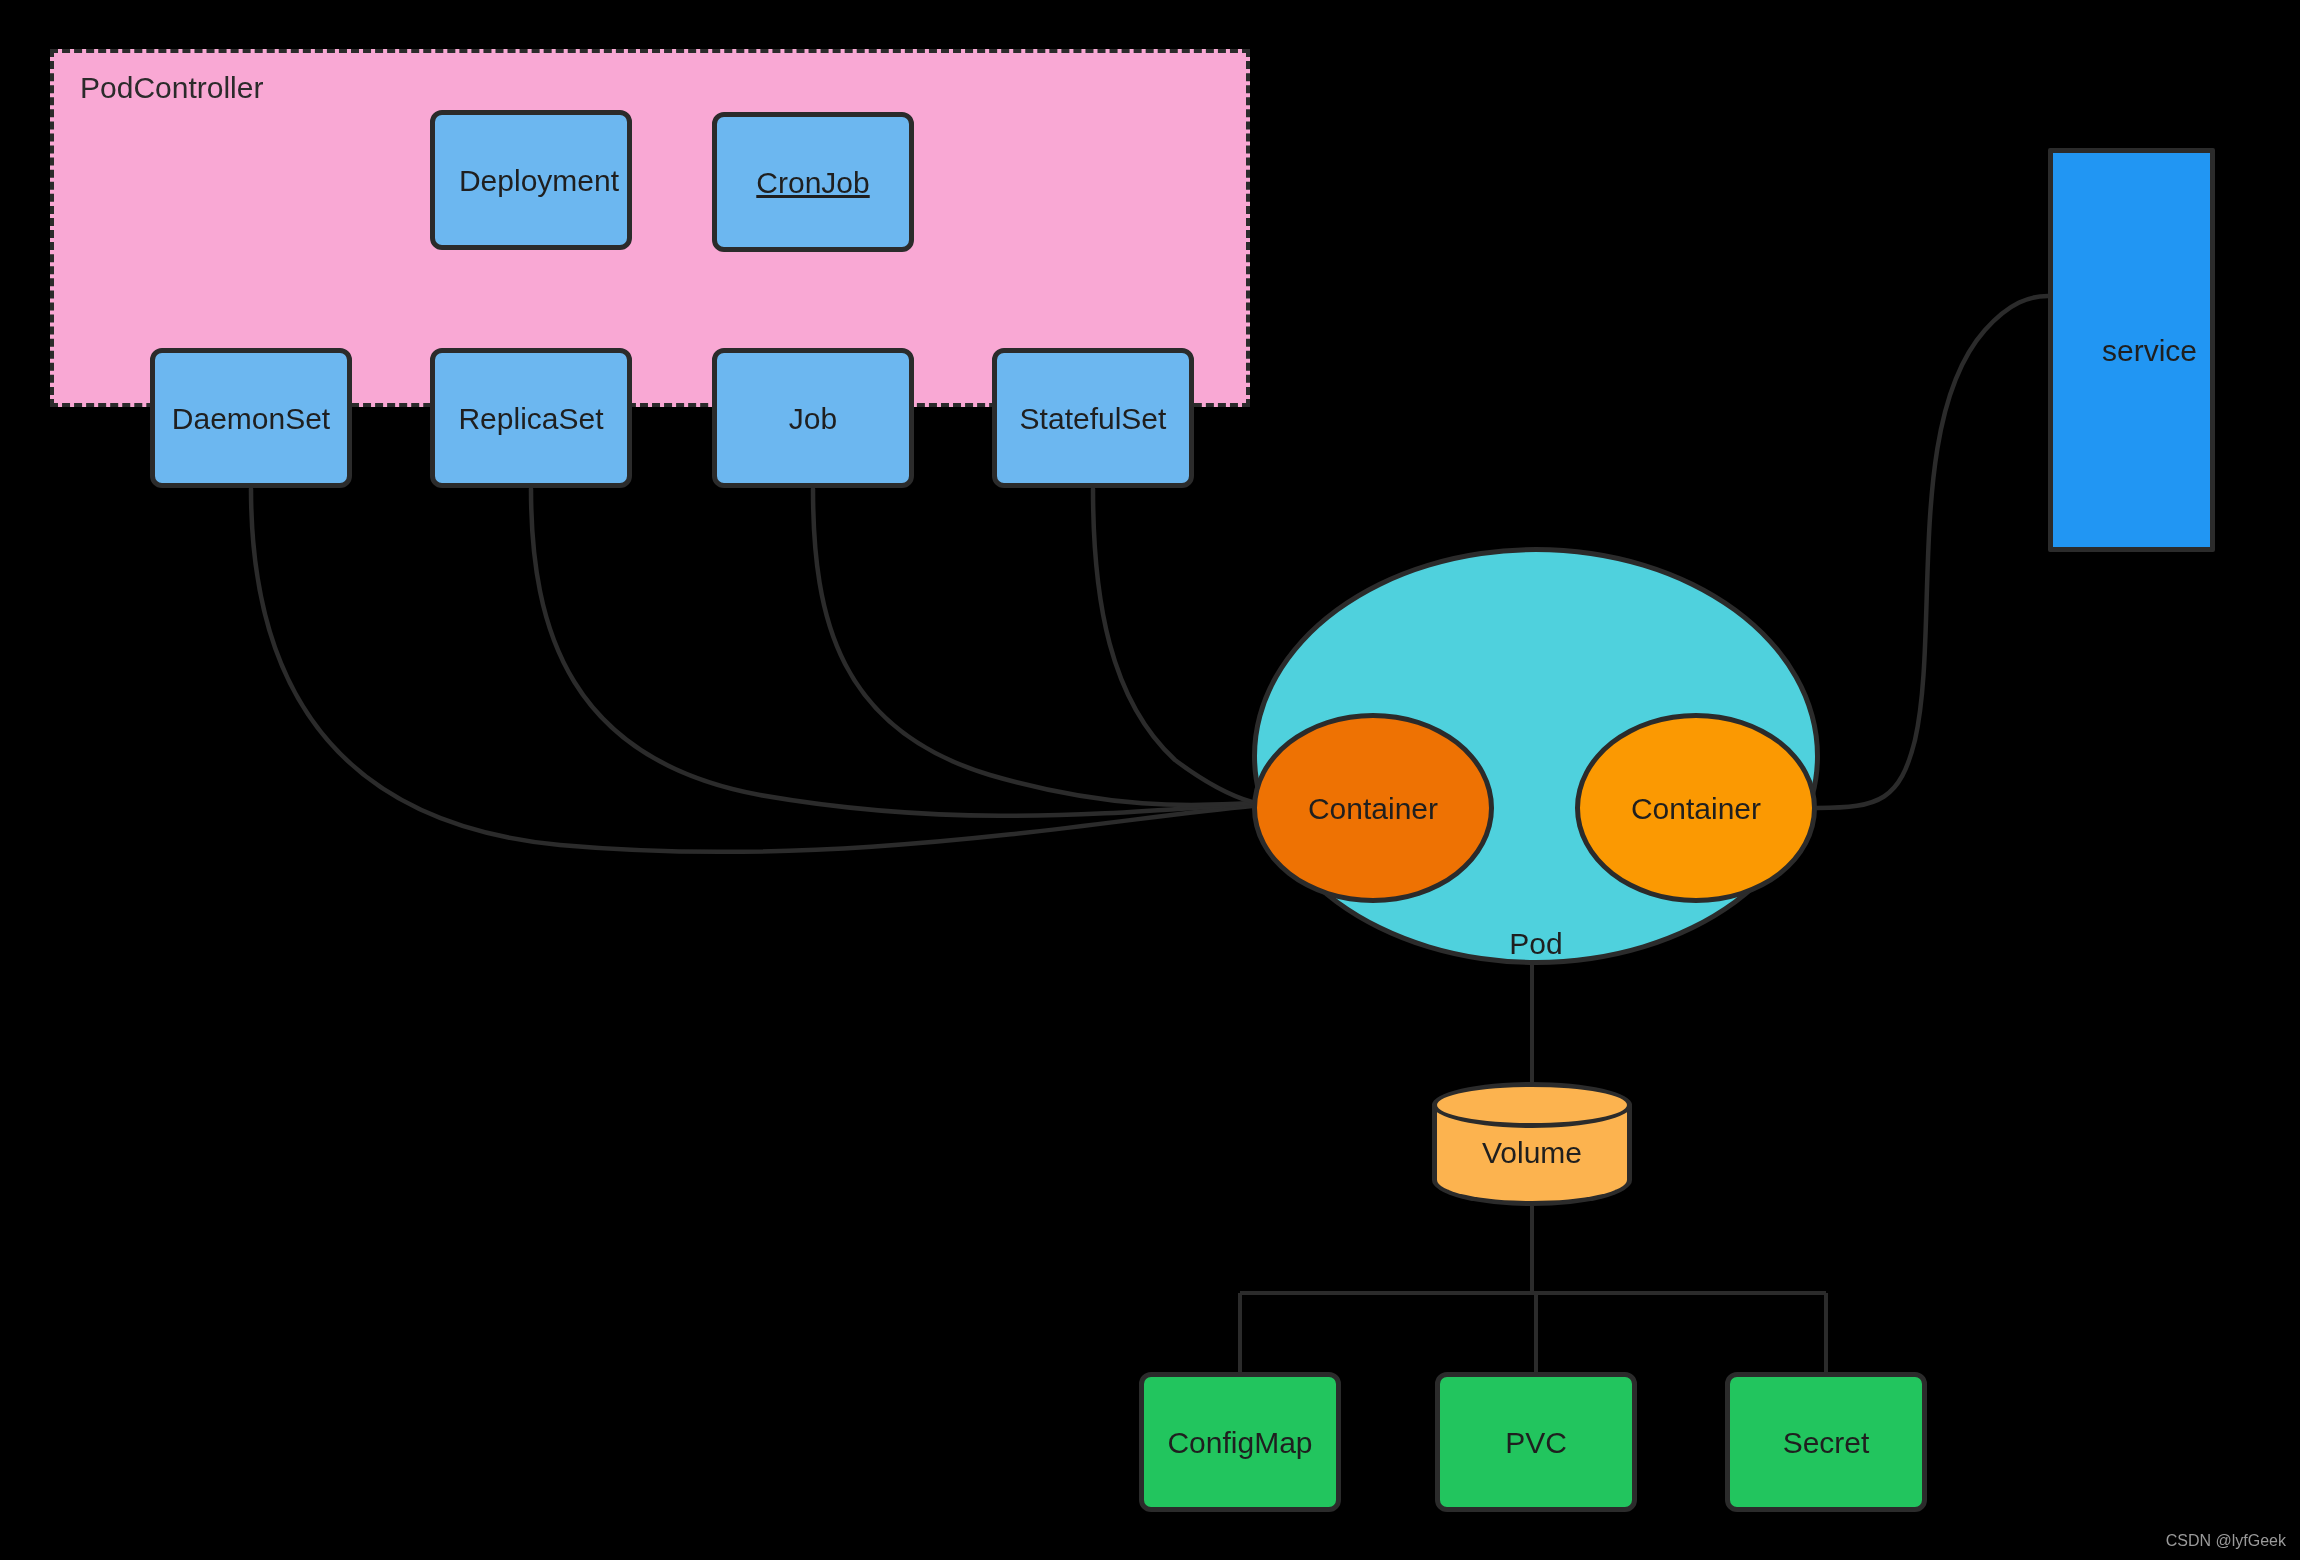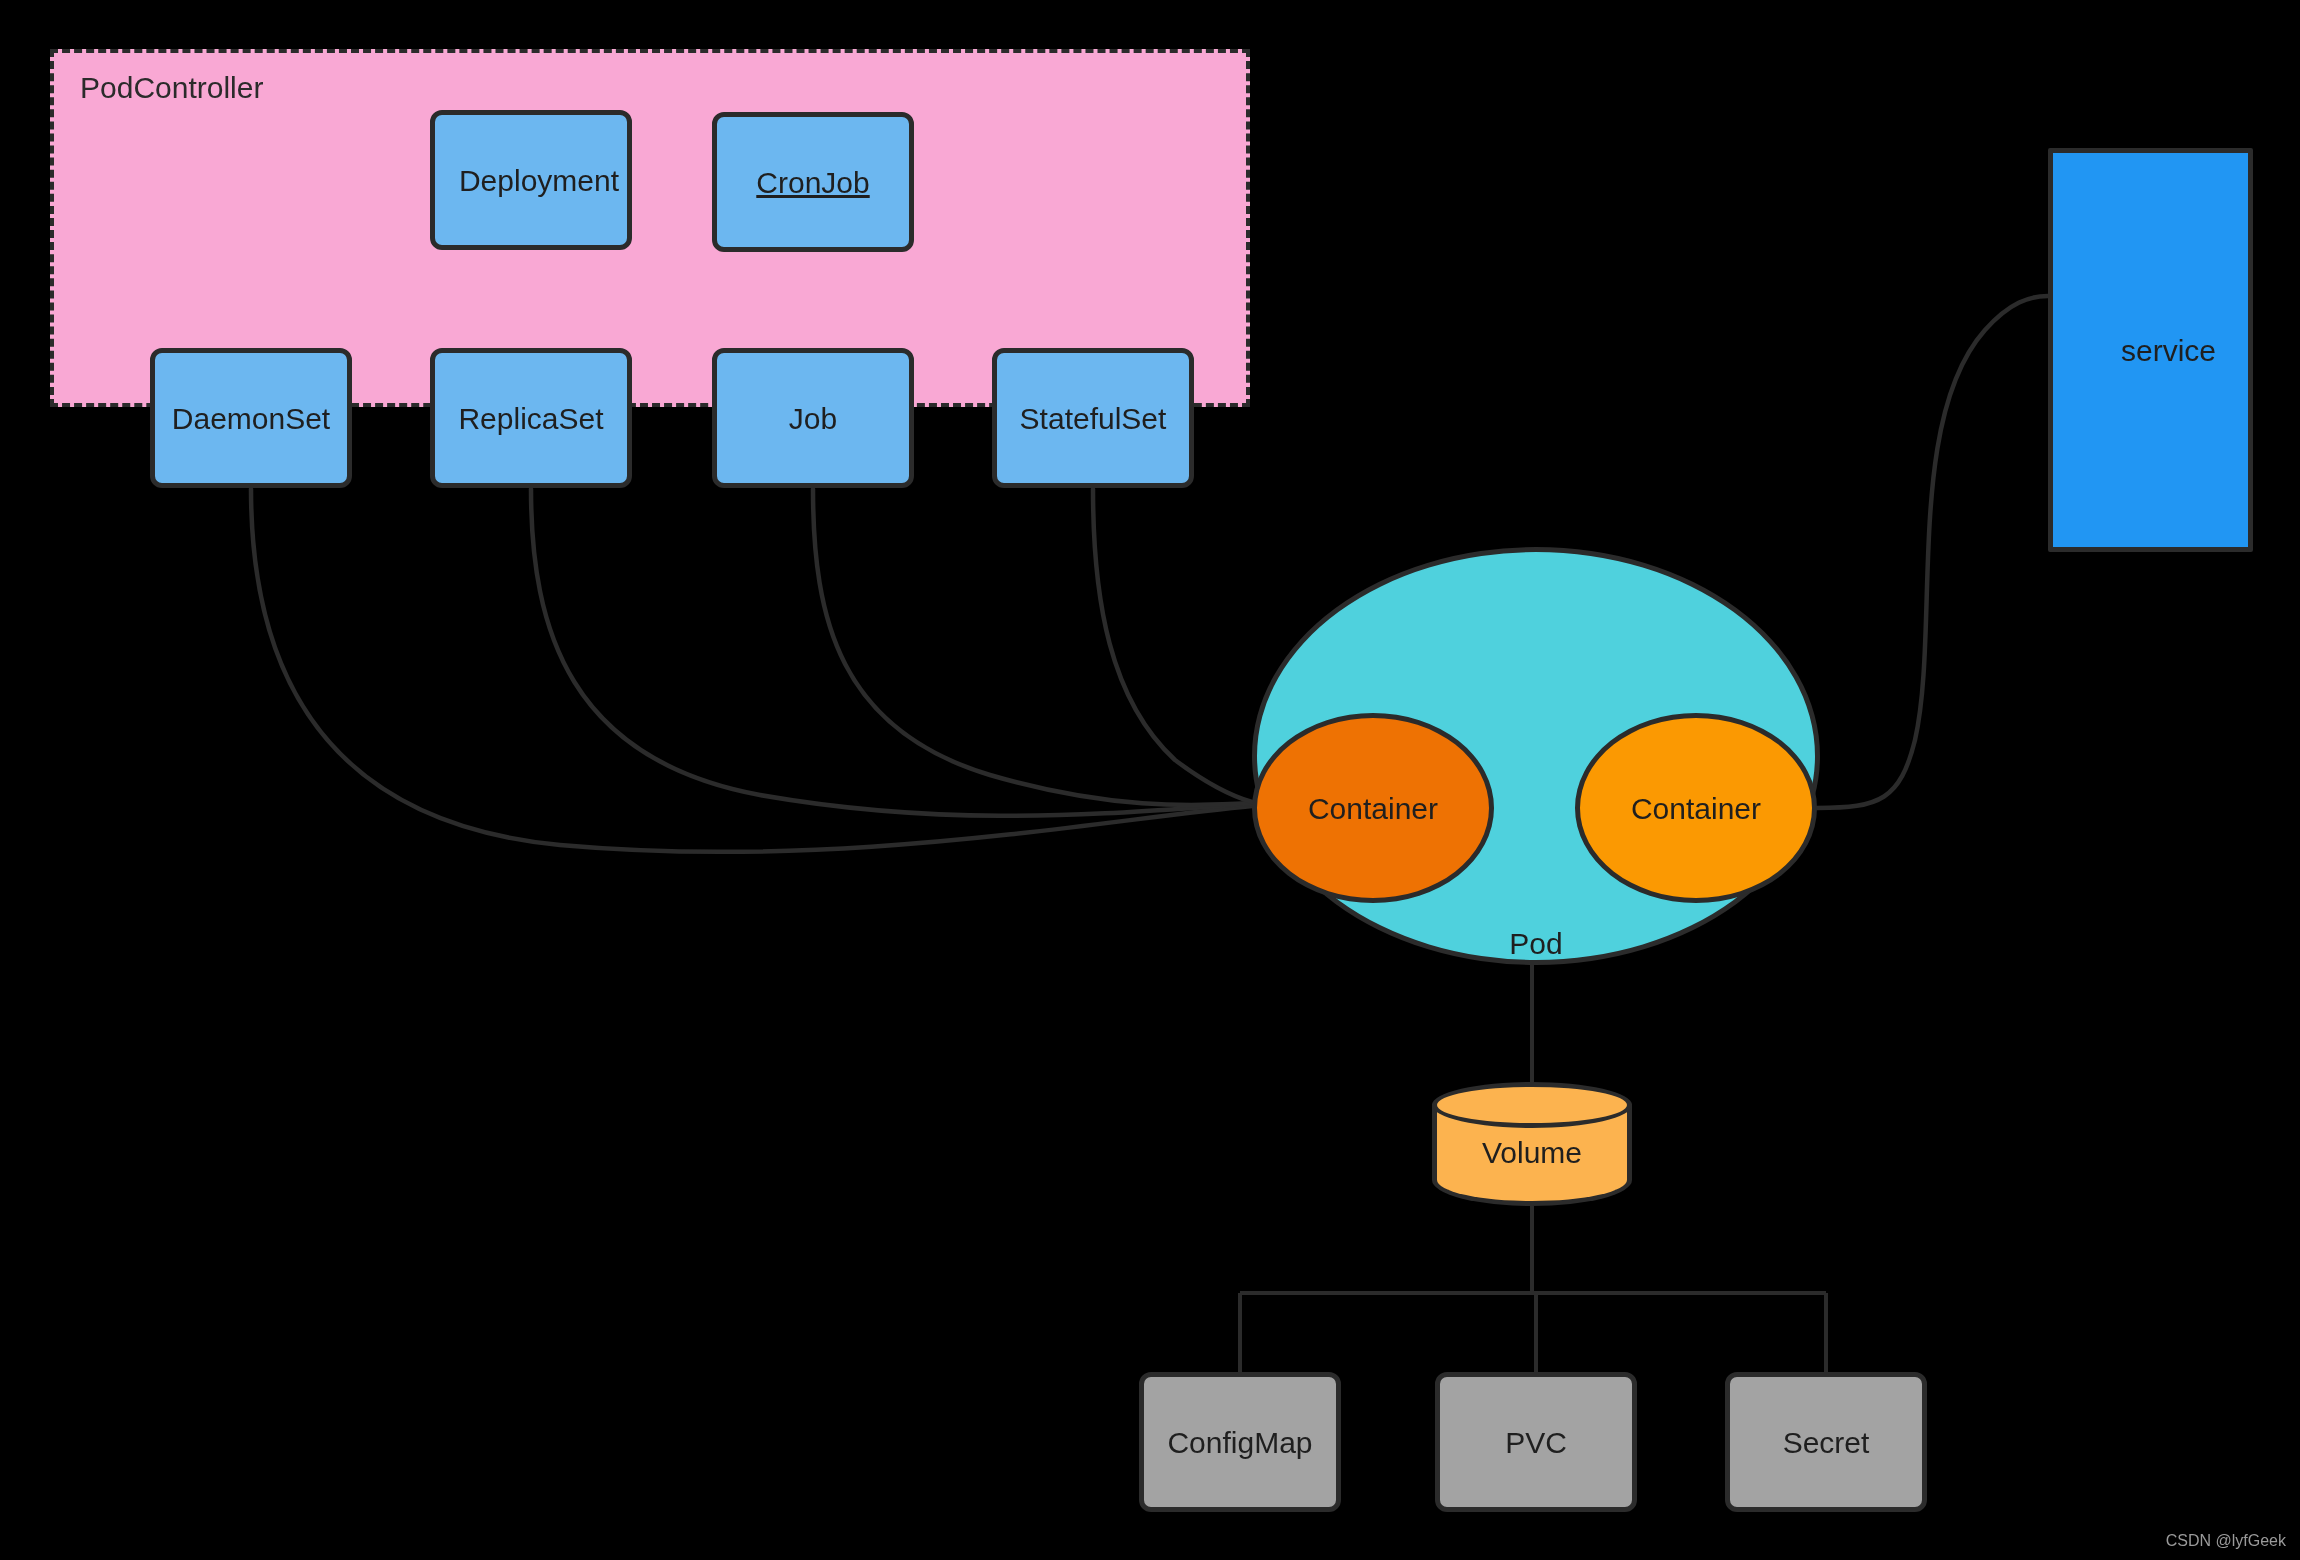--- a/index.html
+++ b/index.html
@@ -65,21 +65,21 @@
     width: 202px;
     height: 140px;
   }
   
   #service-box {
     background: #2196F3;
     border: 5px solid #2b2b2b;
     border-radius: 2px;
     left: 2048px;
     top: 148px;
-    width: 205px;
+    width: 167px;
     height: 404px;
     font-size: 30px;
     padding-left: 36px;
   }
   
   #pod-ellipse {
     left: 1252px;
     top: 547px;
     width: 568px;
     height: 418px;
@@ -145,21 +145,21 @@
     left: 0;
     top: 54px;
     width: 200px;
     text-align: center;
     font-size: 30px;
     color: #1f1f1f;
     z-index: 3;
   }
   
   .res-box {
-    background: #a3a3a3;
+    background: #22c55e;
     border: 5px solid #2b2b2b;
     border-radius: 12px;
     width: 202px;
     height: 140px;
   }
   
   #watermark {
     position: absolute;
     right: 14px;
     bottom: 10px;

